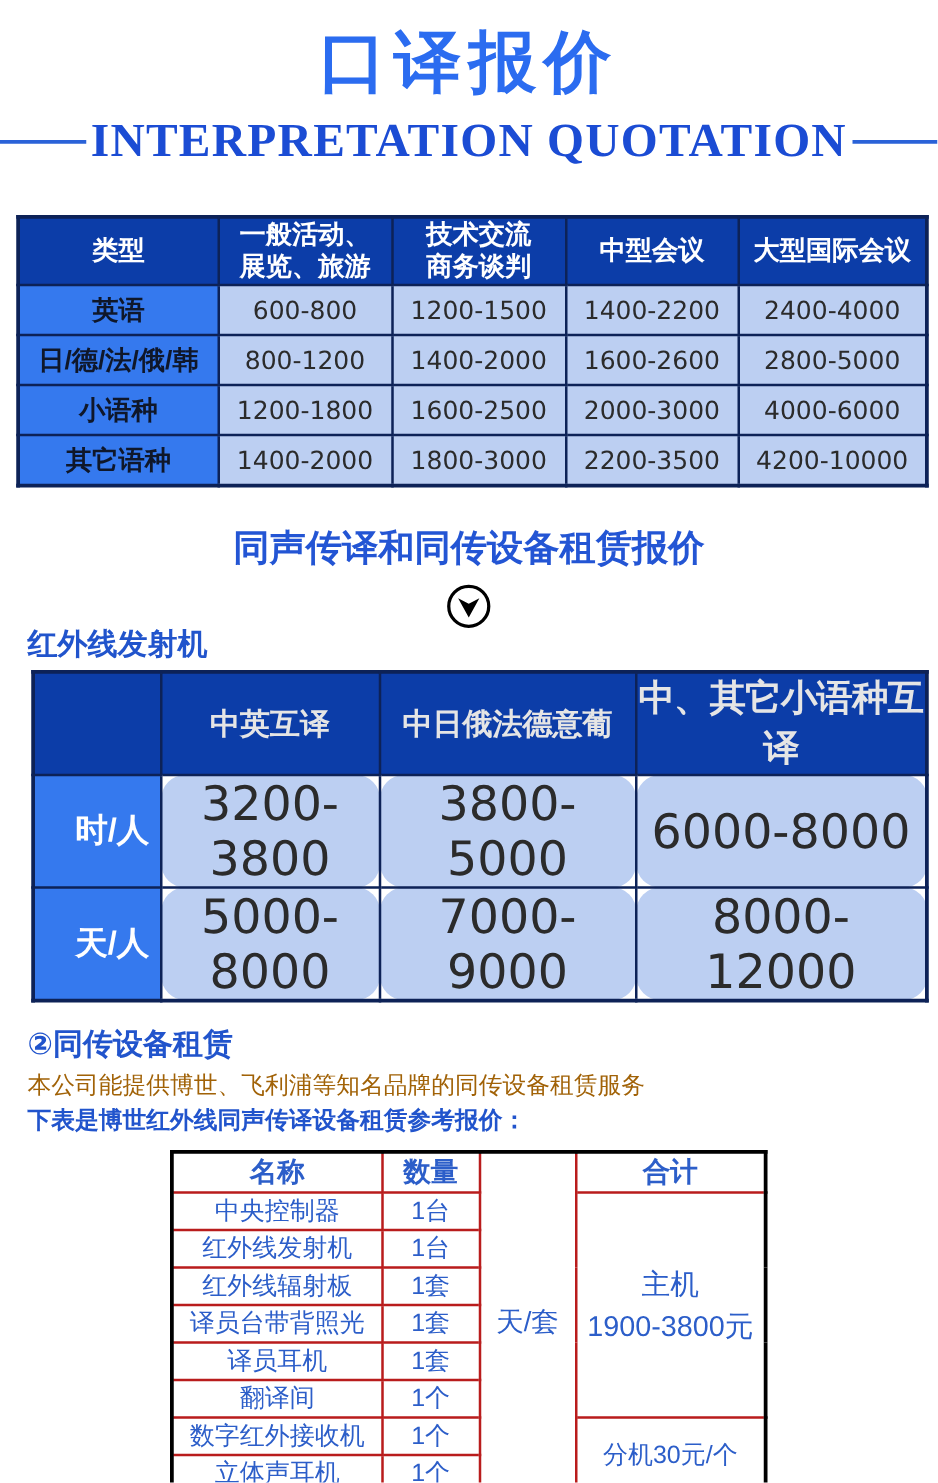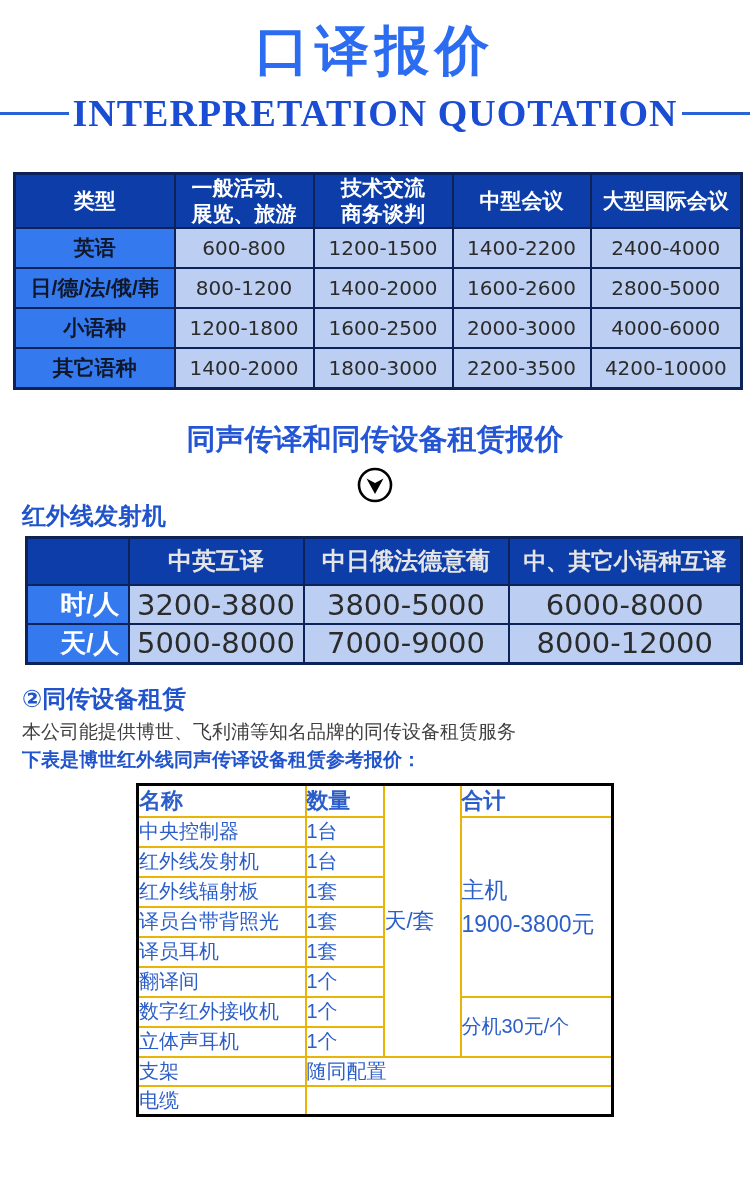--- a/index.html
+++ b/index.html
@@ -29,30 +29,30 @@
                font-family:"DejaVu Sans",sans-serif;}
 
   .section-heading{margin:32px 0 0;text-align:center;font-size:29px;line-height:34px;
                    font-weight:bold;color:var(--section-text);}
   .arrow-wrap{margin-top:10px;text-align:center;line-height:0;}
   .part-label{margin:-4px 0 0 22px;font-size:24px;line-height:32px;font-weight:bold;color:#2154cc;}
   .part-label.second{margin-top:18px;}
 
   .t2{margin:4px 0 0 25px;width:715px;}
   .t2 thead th{background:var(--header-bg);color:#e5e5e5;font-weight:bold;font-size:24px;height:48px;}
-  .t2 thead th.narrowfit{font-size:23px;letter-spacing:-0.5px;}
+  .t2 thead th.narrowfit{font-size:29px;letter-spacing:-0.5px;}
   .t2 tbody th{background:var(--label-bg);color:#ffffff;font-weight:bold;font-size:26px;height:39px;padding-left:24px;}
-  .t2 tbody td{background:var(--cell-bg);color:var(--value-text);font-size:29px;
-               font-family:"DejaVu Sans",sans-serif;}
-
-  .para{margin:6px 0 0 22px;font-size:19px;line-height:22px;color:#404040;}
+  .t2 tbody td{background:var(--cell-bg);color:var(--value-text);font-size:38px;
+               font-family:"DejaVu Sans",sans-serif;border-radius:19px;}
+
+  .para{margin:6px 0 0 22px;font-size:19px;line-height:22px;color:#a16207;}
   .para.bold{font-weight:bold;color:#2154cc;}
 
   .t3{margin:12px auto 0;width:475px;border:3px solid #000;color:var(--table3-text);}
-  .t3 td{border:2px solid #eab308;vertical-align:middle;padding:0;font-size:20px;height:30px;}
+  .t3 td{border:2px solid #b91c1c;text-align:center;vertical-align:middle;padding:0;font-size:20px;height:30px;}
   .t3 td.hd{font-weight:bold;font-size:22px;height:29px;}
   .t3 td.unit{font-size:22px;}
   .t3 td.total-main{font-size:23px;line-height:34px;}
   .t3 tr.foot td{height:17px;}
   .t3 td.qty{font-size:20px;}
 </style>
 </head>
 <body>
 
 <div class="page">

